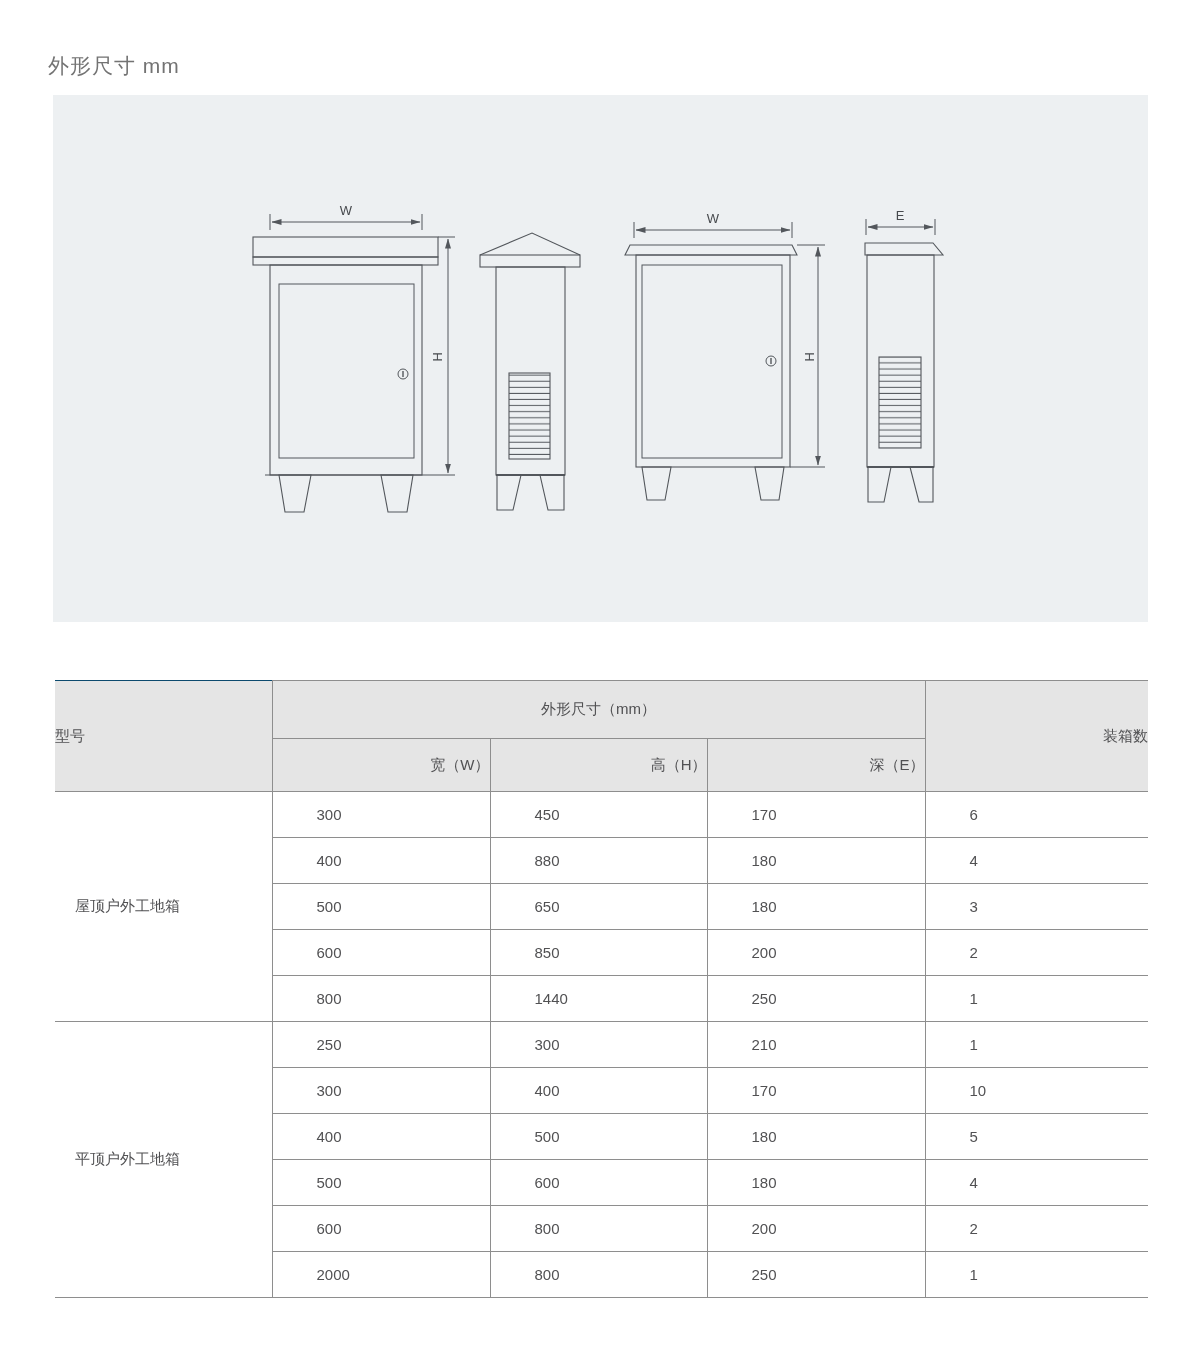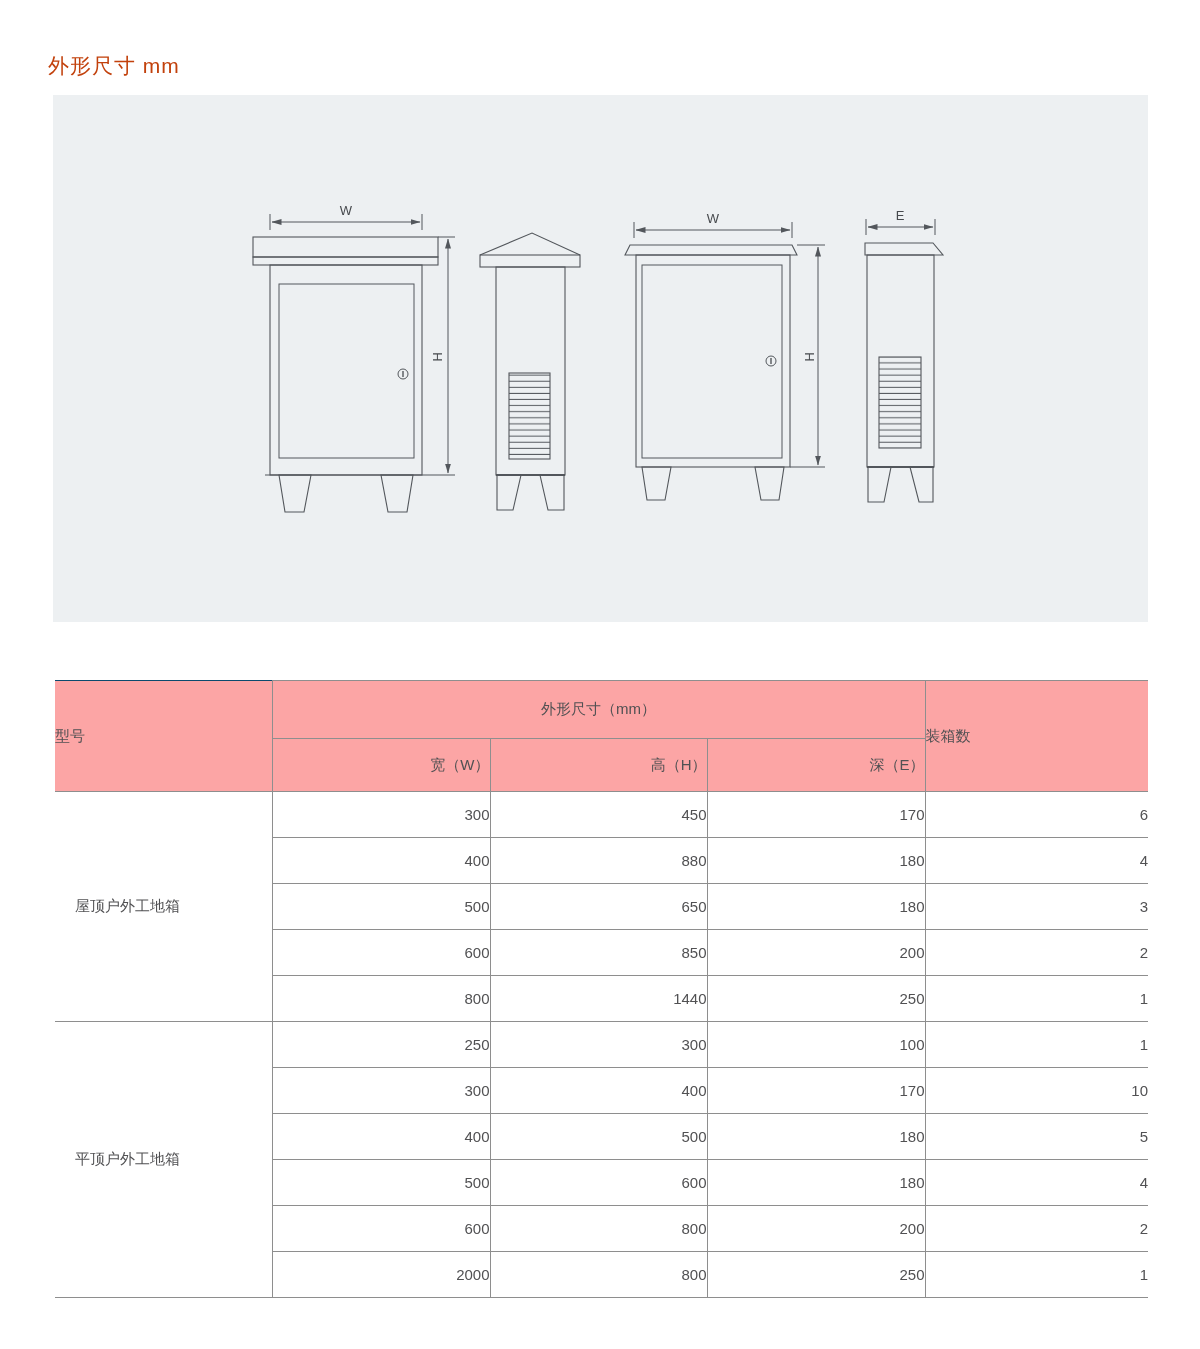--- a/index.html
+++ b/index.html
@@ -5,58 +5,59 @@
   html,body{margin:0;padding:0;}
   body{
     width:1200px;height:1349px;
     background:#ffffff;
     position:relative;
     overflow:hidden;
     font-family:"Liberation Sans","DejaVu Sans",sans-serif;
   }
   .page-title{
     position:absolute;left:48px;top:52px;
-    font-size:21px;font-weight:500;color:#c2410c;
+    font-size:21px;font-weight:500;color:#737373;
     letter-spacing:1px;
   }
   .panel{
     position:absolute;left:53px;top:95px;
     width:1095px;height:527px;
     background:#edf0f2;
   }
   .panel svg{display:block;width:1095px;height:527px;}
 
   table.dims{
     position:absolute;left:55px;top:680px;
     width:1093px;border-collapse:collapse;table-layout:fixed;
     font-size:15px;color:#515153;
   }
   .dims th,.dims td{padding:0;font-weight:400;}
-  .dims thead th{background:#fca5a5;}
+  .dims thead th{background:#e5e5e5;}
   .h-model{
     text-align:left;padding-left:20px;
     border-top:1px solid #0c4a6e;border-bottom:1px solid #8e8e8e;
     border-right:1px solid #8e8e8e;
   }
   .h-dims{
     height:57px;text-align:center;
     border-top:1px solid #8e8e8e;border-bottom:1px solid #8e8e8e;
     border-right:1px solid #8e8e8e;
   }
   .h-qty{
-    text-align:left;
+    text-align:right;
     border-top:1px solid #8e8e8e;border-bottom:1px solid #8e8e8e;
   }
   .h-sub{
     height:52px;text-align:right;
     border-bottom:1px solid #8e8e8e;border-right:1px solid #8e8e8e;
   }
   .dims tbody td{
-    height:45px;text-align:right;
+    height:45px;text-align:left;
     border-bottom:1px solid #8e8e8e;
+    padding-left:44px;
   }
   .dims tbody td.model{
     text-align:left;padding-left:20px;
     border-right:1px solid #8e8e8e;
     margin-top:38px;
   }
   .dims tbody td.c{border-right:1px solid #8e8e8e;}
 </style>
 </head>
 <body>
@@ -207,21 +208,21 @@
     <tr>
       <td class="c">800</td>
       <td class="c">1440</td>
       <td class="c">250</td>
       <td>1</td>
     </tr>
     <tr>
       <td class="model" rowspan="6">平顶户外工地箱</td>
       <td class="c">250</td>
       <td class="c">300</td>
-      <td class="c">100</td>
+      <td class="c">210</td>
       <td>1</td>
     </tr>
     <tr>
       <td class="c">300</td>
       <td class="c">400</td>
       <td class="c">170</td>
       <td>10</td>
     </tr>
     <tr>
       <td class="c">400</td>

